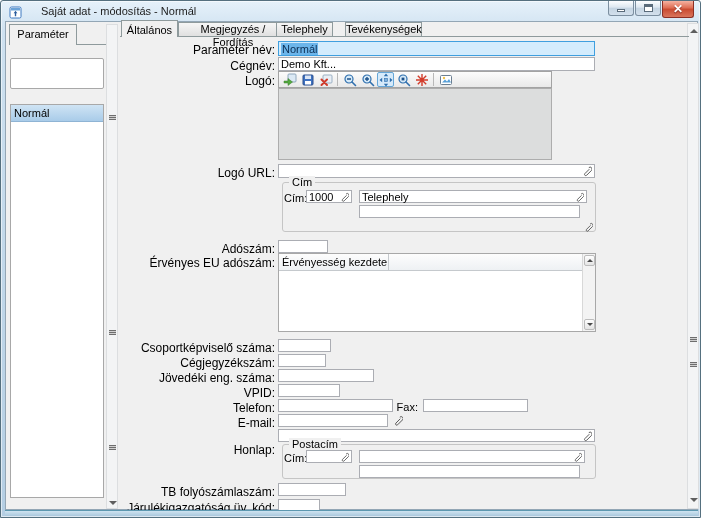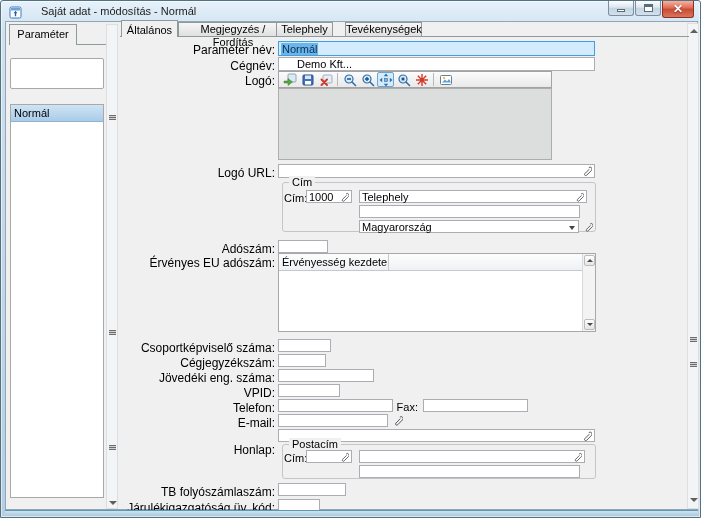--- a/index.html
+++ b/index.html
@@ -27,21 +27,21 @@
   .listbox{left:9px;top:103px;width:94px;height:394px;background:#fff;border:1px solid #a8a8a8}
   .listsel{height:17px;line-height:17px;font-size:11px;padding-left:3px;color:#000;
     background:linear-gradient(180deg,#cfe4f4,#a9cce9);border-bottom:1px solid #8fb4d4}
   
   .vstrip{position:absolute;background:#f3f4f5;border:1px solid #dcdee0}
   .smark{position:absolute;left:2px;width:7px;height:5px;background:repeating-linear-gradient(180deg,#6e6e6e 0 1px,#cfcfcf 1px 2px)}
   .tri-up{position:absolute;width:0;height:0;border-left:4px solid transparent;border-right:4px solid transparent;border-bottom:4px solid #5f5f5f}
   .tri-down{position:absolute;width:0;height:0;border-left:4px solid transparent;border-right:4px solid transparent;border-top:4px solid #5f5f5f}
   
   .lbl{position:absolute;left:120px;width:154px;text-align:right;font-size:12px;color:#000;white-space:nowrap}
-  .in{position:absolute;height:13px;border:1px solid #abadb3;background:#fff;font-size:11px;font-family:"Liberation Sans",sans-serif;padding:0 18px;color:#000}
+  .in{position:absolute;height:13px;border:1px solid #abadb3;background:#fff;font-size:11px;font-family:"Liberation Sans",sans-serif;padding:0 2px;color:#000}
   .fieldbox{position:absolute;border:1px solid #abadb3;background:#fff;font-size:11px;display:flex;align-items:center;padding:0 2px}
   .focusfield{background:#d3ecfd;border:1px solid #3f9fdf}
   .seltext{background:#6cb5ea;color:#0b2d52;padding:0 1px;font-size:11px}
   .clipbtn{position:absolute;width:12px;height:12px;display:flex;align-items:center;justify-content:center;cursor:default}
   .clip-inside{position:absolute;right:2px;top:50%;transform:translateY(-50%);display:flex}
   .groupbox{position:absolute;border:1px solid #c5c5c5;border-radius:3px}
   .legend{position:absolute;top:-7px;left:6px;background:#f0f0f0;padding:0 3px;font-size:11px;color:#000}
   .glbl{position:absolute;font-size:11px;color:#000;text-align:right}
   .combo{position:absolute;height:13px;border:1px solid #abadb3;background:#fff;font-size:11px;padding:0 14px 0 2px;display:flex;align-items:center}
   .combo .arr{position:absolute;right:3px;top:5px;width:0;height:0;border-left:3.5px solid transparent;border-right:3.5px solid transparent;border-top:4px solid #444}
@@ -199,24 +199,20 @@
     </div>
     <div class="fieldbox" style="left:76px;top:7px;width:228px;height:13px">
       <span>Telephely</span>
       <span class="clip-inside">
           <svg width="10" height="10" viewBox="0 0 11 11">
             <path d="M7.8 2.2a1.9 1.9 0 0 1 2.7 2.7L5.6 9.8a1.2 1.2 0 0 1-1.7-1.7l4.4-4.4" fill="none" stroke="#5a5a5a"></path>
           </svg>
         </span>
     </div>
     <input class="in" style="left: 76px; top: 22px; width: 221px; height: 13px;" value="">
-    <div class="combo" style="left:76px;top:37px;width:220px">
-      <span>Magyarország</span>
-      <span class="arr"></span>
-    </div>
     <span class="clipbtn" style="left:299px;top:38px">
         <svg width="10" height="10" viewBox="0 0 11 11">
           <path d="M7.8 2.2a1.9 1.9 0 0 1 2.7 2.7L5.6 9.8a1.2 1.2 0 0 1-1.7-1.7l4.4-4.4" fill="none" stroke="#5a5a5a"></path>
         </svg>
       </span>
   </div>
 
   <span class="lbl" style="top:241px">Adószám:</span>
   <input class="in" style="left: 277px; top: 239px; width: 50px;" value="">
 

